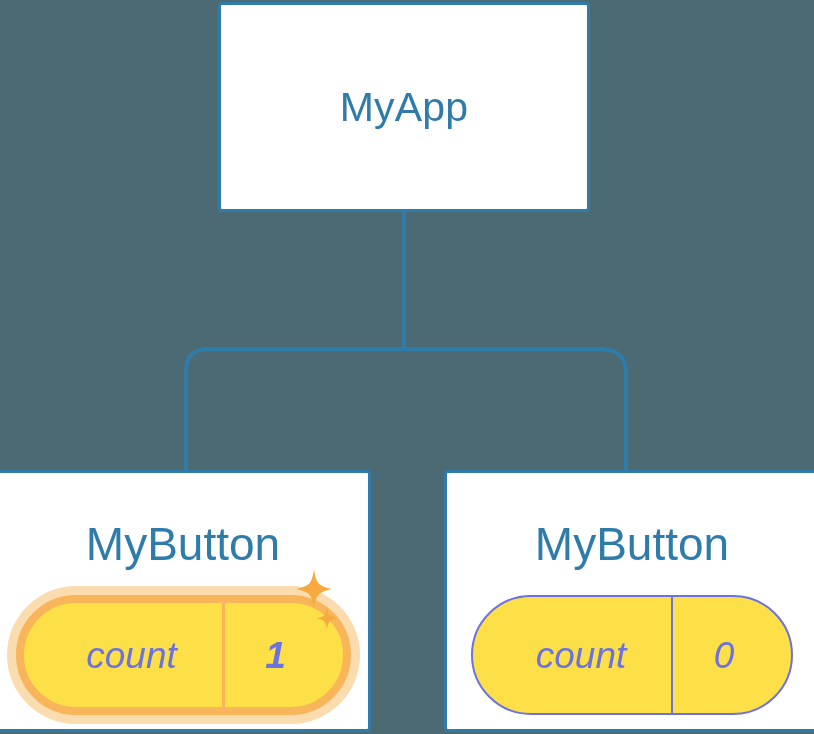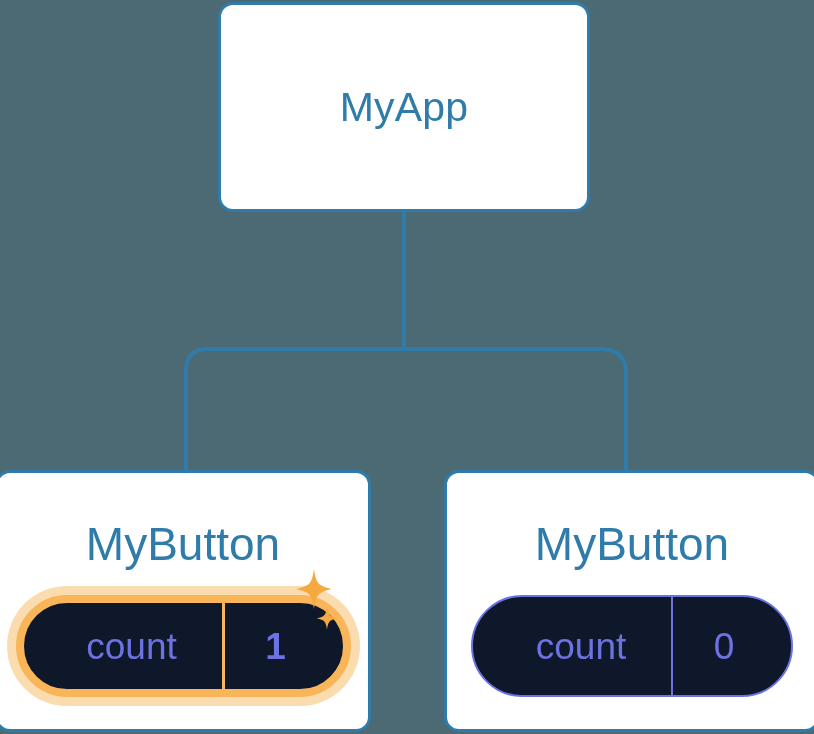--- a/index.html
+++ b/index.html
@@ -30,21 +30,21 @@
     height: 734px;
     pointer-events: none;
   }
 
   
   .node {
     position: absolute;
     box-sizing: border-box;
     background: #ffffff;
     border: 3px solid #2f7cab;
-    border-radius: 15px;
+    border-radius: 4px;
     display: flex;
     flex-direction: column;
     align-items: center;
   }
 
   
   #node-root {
     left: 218px;
     top: 2px;
     width: 372px;
@@ -93,25 +93,26 @@
   .pill-wrap {
     position: relative;
     display: inline-flex;
   }
 
   .pill {
     position: relative;
     box-sizing: border-box;
     display: flex;
     align-items: stretch;
-    height: 102px;
+    height: 120px;
     border: 2px solid #6c72e0;
     border-radius: 999px;
-    background: #0f172a;
+    background: #fde047;
     z-index: 2;
+    font-style: italic;
   }
 
   .pill-key,
   .pill-val {
     display: flex;
     align-items: center;
     justify-content: center;
     color: #6c72e0;
     font-size: 37px;
     line-height: 1;

